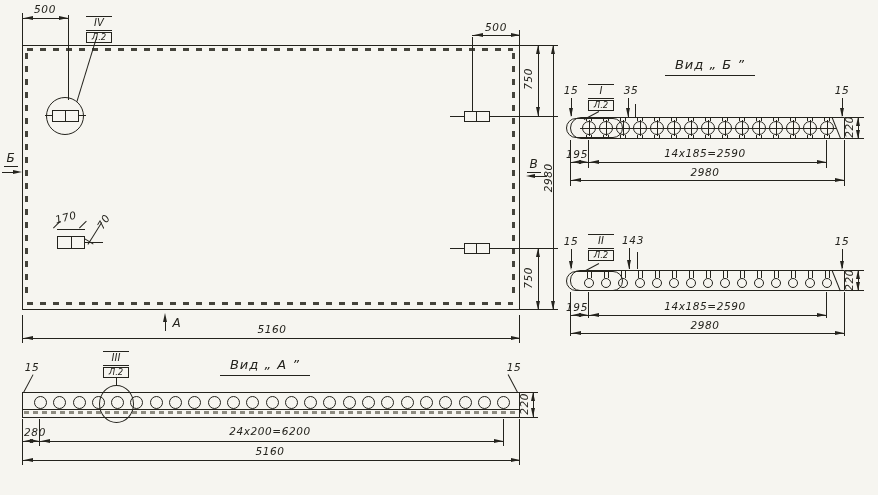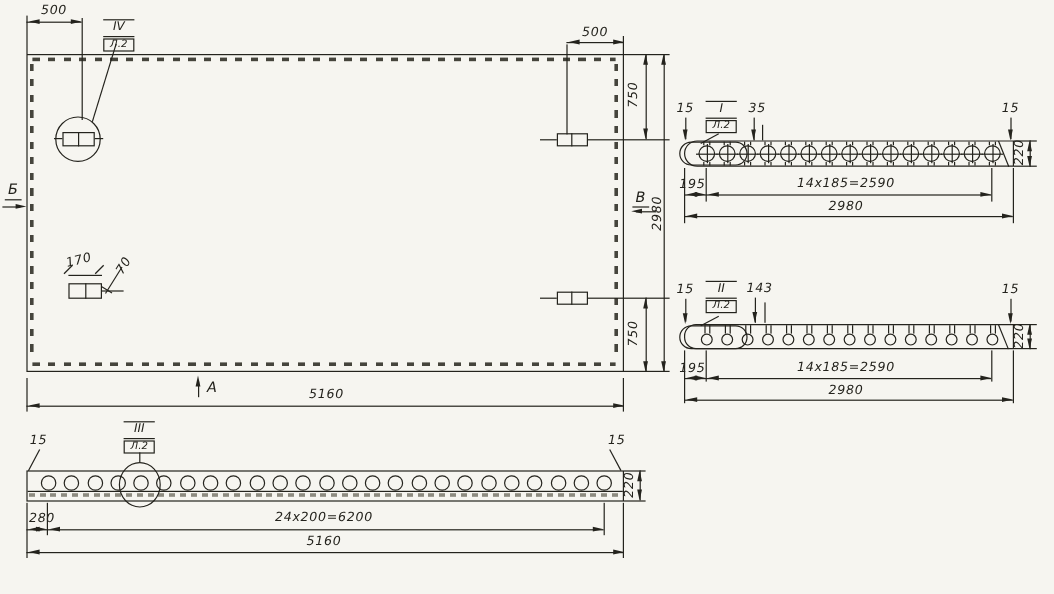--- a/index.html
+++ b/index.html
@@ -120,20 +120,21 @@
   <div class="tk" style="left:84px;top:241px;transform:rotate(32deg)"></div>
   <div class="lb" style="left:94px;top:216px;width:20px;transform:rotate(-58deg)">70</div>
 
   <div class="v" style="left:22px;top:315px;height:28px"></div>
   <div class="v" style="left:519px;top:315px;height:28px"></div>
   <div class="h" style="left:22px;top:338px;width:498px"></div>
   <div class="ah l" style="left:22px;top:336px"></div>
   <div class="ah r" style="left:511px;top:336px"></div>
   <div class="lb" style="left:240px;top:324px;width:64px">5160</div>
 
+  <div class="title" style="left:650px;top:57px;width:120px"><span>Вид „ Б ”</span></div>
   <div class="strip" style="left:570px;top:117px;width:275px;height:22px;border-radius:11px 0 0 11px">
       <div class="tab" style="left: 15px; top: 0px;"></div>
       <div class="tab" style="left: 15px; bottom: 0px;"></div>
       <div class="holeB" style="left: 11px; top: 2.5px;"></div>
       <div class="tab" style="left: 32px; top: 0px;"></div>
       <div class="tab" style="left: 32px; bottom: 0px;"></div>
       <div class="holeB" style="left: 28px; top: 2.5px;"></div>
       <div class="tab" style="left: 49px; top: 0px;"></div>
       <div class="tab" style="left: 49px; bottom: 0px;"></div>
       <div class="holeB" style="left: 45px; top: 2.5px;"></div>
@@ -277,20 +278,21 @@
   <div class="ah r" style="left:579px;top:313px"></div>
   <div class="ah l" style="left:588px;top:313px"></div>
   <div class="ah r" style="left:817px;top:313px"></div>
   <div class="lb" style="left:562px;top:302px;width:30px">195</div>
   <div class="lb" style="left:640px;top:301px;width:130px">14x185=2590</div>
   <div class="h" style="left:570px;top:333px;width:274px"></div>
   <div class="ah l" style="left:570px;top:331px"></div>
   <div class="ah r" style="left:835px;top:331px"></div>
   <div class="lb" style="left:665px;top:320px;width:80px">2980</div>
 
+  <div class="title" style="left:205px;top:357px;width:120px"><span>Вид „ А ”</span></div>
   <div class="strip" style="left:22px;top:392px;width:498px;height:26px">
       <div class="holeA" style="left: 10.9px; top: 2.5px;"></div>
       <div class="holeA" style="left: 30.2px; top: 2.5px;"></div>
       <div class="holeA" style="left: 49.5px; top: 2.5px;"></div>
       <div class="holeA" style="left: 68.8px; top: 2.5px;"></div>
       <div class="holeA" style="left: 88.1px; top: 2.5px;"></div>
       <div class="holeA" style="left: 107.4px; top: 2.5px;"></div>
       <div class="holeA" style="left: 126.7px; top: 2.5px;"></div>
       <div class="holeA" style="left: 146px; top: 2.5px;"></div>
       <div class="holeA" style="left: 165.3px; top: 2.5px;"></div>

